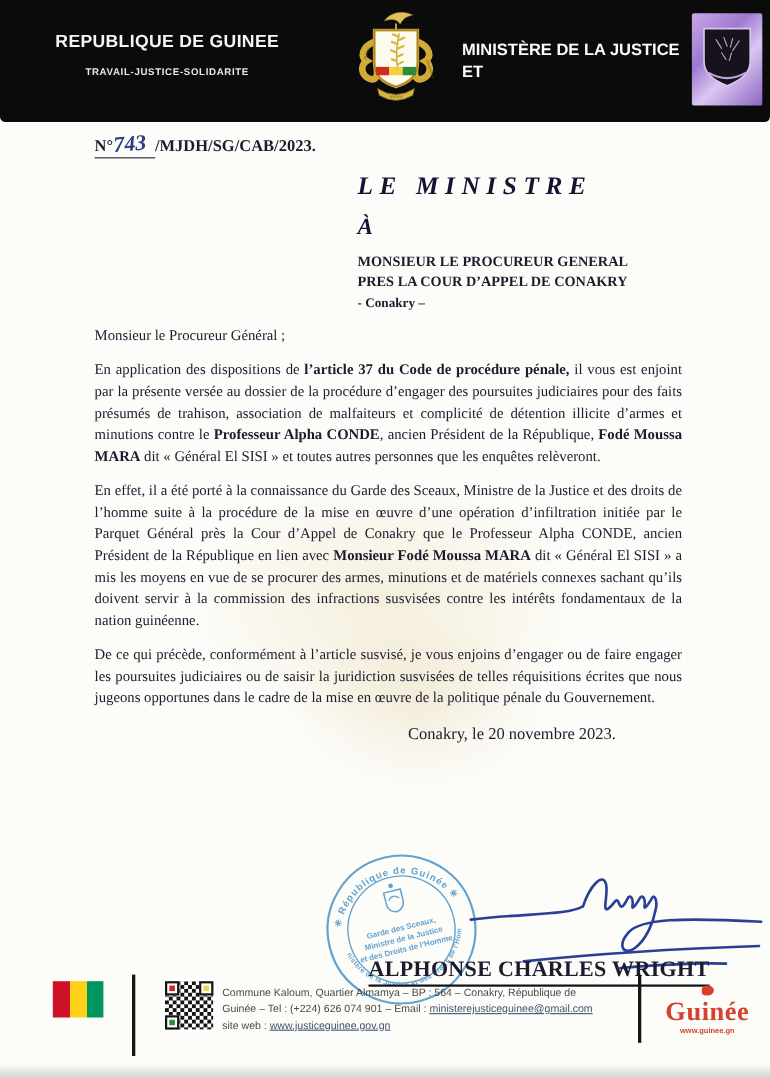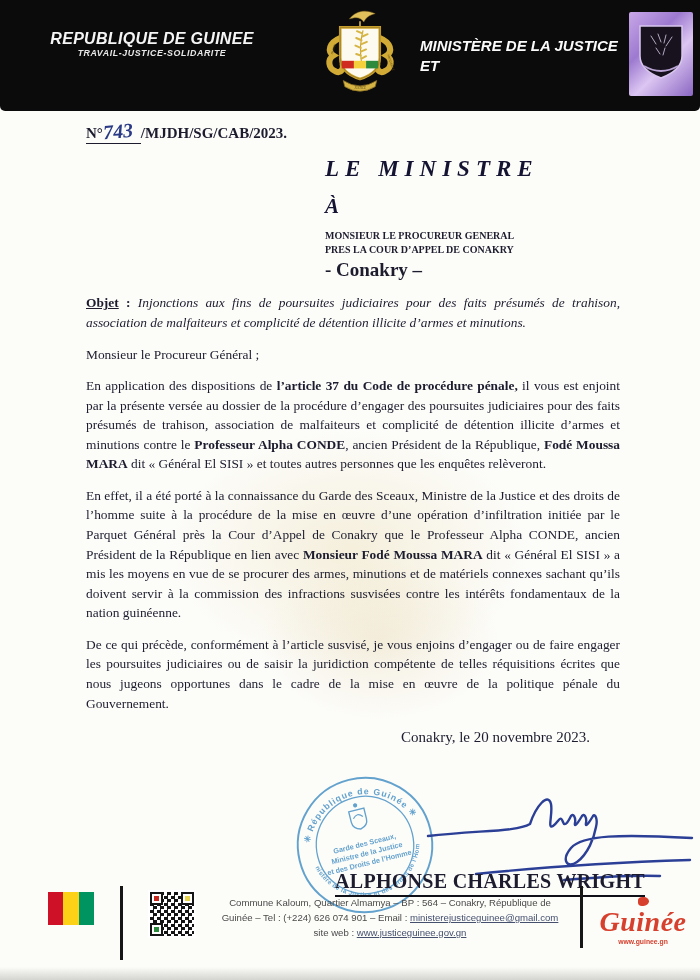--- a/index.html
+++ b/index.html
@@ -1,45 +1,45 @@
 <!DOCTYPE html>
 <html><head>
 <meta charset="utf-8">
 <style>
   html,body{margin:0;padding:0;background:#e6e6e2;}
   .page{position:relative;width:700px;height:980px;background:#fcfcf9;overflow:hidden;
         font-family:"Liberation Serif",serif;color:#1c1c2e;}
   
   .banner{position:absolute;left:0;top:0;width:700px;height:111px;background:#0b0b0c;
-          border-radius:0 0 5px 5px;font-style:italic;}
+          border-radius:0 0 5px 5px;}
   .rep-block{position:absolute;left:32px;top:30px;width:240px;text-align:center;color:#f5f5f5;
              font-family:"Liberation Sans",sans-serif;}
   .rep-title{font-size:16px;font-weight:700;letter-spacing:.3px;}
-  .rep-motto{font-size:8.8px;font-weight:700;letter-spacing:.6px;margin-top:0;color:#e8e8e8;}
+  .rep-motto{font-size:8.8px;font-weight:700;letter-spacing:.6px;margin-top:12px;color:#e8e8e8;}
   .min-block{position:absolute;left:420px;top:36px;width:205px;text-align:left;color:#fbfbfb;
              font-family:"Liberation Sans",sans-serif;font-weight:700;font-size:15px;line-height:1.32;}
   .coa{position:absolute;left:322px;top:5px;}
   .holo{position:absolute;left:629px;top:12px;width:64px;height:84px;border-radius:2px;
         background:linear-gradient(135deg,#c9a7e8 0%,#9d7ad0 35%,#dcc6f2 60%,#8a66c2 100%);}
   .holo svg{position:absolute;left:7px;top:10px;}
   
   .content{position:absolute;left:0;top:111px;width:700px;padding:0;}
   .inner{padding:14px 80px 0 86px;}
   .ref-line{font-size:15px;font-weight:700;}
   .ref-underline{display:inline-block;border-bottom:1.6px solid #1c1c2e;padding:0 8px 1px 0;}
   .handnum{display:inline-block;font-style:italic;font-size:20px;color:#2a3a85;
            transform:rotate(-5deg);line-height:0;}
   .minister-block{width:340px;margin:12px -45px 0 auto;}
   .le-ministre{font-size:23px;font-weight:700;font-style:italic;letter-spacing:6px;color:#141432;}
   .to-a{font-size:21px;font-weight:700;font-style:italic;margin-top:12px;color:#141432;}
-  .recip{font-size:10px;font-weight:700;line-height:1.42;margin-top:10px;}
-  .city{font-size:19px;font-weight:700;margin-top:2px;}
+  .recip{font-size:13px;font-weight:700;line-height:1.42;margin-top:10px;}
+  .city{font-size:12px;font-weight:700;margin-top:2px;}
   .para{margin:12px 0 0 0;font-size:13.4px;line-height:1.46;text-align:justify;}
   .b{font-weight:700}.i{font-style:italic}.u{text-decoration:underline}
-  .date-line{margin:16px 0 10px 285px;font-size:15px;text-align:center;}
+  .date-line{margin:16px 0 10px 285px;font-size:15px;}
   
   .wm{position:absolute;pointer-events:none;border-radius:50%;}
   .wm1{left:170px;top:430px;width:360px;height:240px;
        background:radial-gradient(closest-side,rgba(216,186,100,.20),rgba(216,186,100,0));}
   .wm2{left:260px;top:560px;width:240px;height:160px;
        background:radial-gradient(closest-side,rgba(205,170,90,.16),rgba(205,170,90,0));}
   
   .stamp{position:absolute;left:292px;top:772px;mix-blend-mode:multiply;opacity:.88;}
   .signature{position:absolute;left:424px;top:780px;}
   .signatory{position:absolute;left:335px;top:870px;width:310px;
@@ -52,28 +52,28 @@
         background:linear-gradient(90deg,#ce1126 0 33.4%,#fcd116 33.4% 66.7%,#009460 66.7% 100%);}
   .fdiv1{position:absolute;left:120px;top:2px;width:3px;height:74px;background:#161616;}
   .fdiv2{position:absolute;left:580px;top:2px;width:3px;height:62px;background:#161616;}
   .qr{position:absolute;left:150px;top:8px;width:44px;height:44px;
       background:repeating-conic-gradient(#151515 0% 25%,#ffffff 0% 50%) 0 0/7px 7px;
       outline:2px solid #fff;}
   .qr .f{position:absolute;width:9px;height:9px;border:2.5px solid #151515;background:#fff;}
   .qr .f i{display:block;width:5px;height:5px;margin:2px;}
   .qr .ftl{left:0;top:0}.qr .ftr{right:0;top:0}.qr .fbl{left:0;bottom:0}
   .qr .ftl i{background:#c8271e}.qr .ftr i{background:#e8d44c}.qr .fbl i{background:#2c8a3c}
-  .addr{position:absolute;left:202px;top:12px;width:376px;text-align:center;
+  .addr{position:absolute;left:202px;top:12px;width:376px;text-align:left;
         font-size:9.6px;line-height:1.55;color:#4a4a4a;}
   .addr a{color:#44506e;}
   .glogo{position:absolute;left:598px;top:6px;width:90px;text-align:center;color:#d6402d;}
   .glogo .map{display:inline-block;width:11px;height:9px;background:#d6402d;
               border-radius:45% 55% 60% 40%;margin-bottom:-2px;}
-  .glogo .word{font-family:"Liberation Serif",serif;font-style:italic;font-weight:700;
-               font-size:28px;letter-spacing:.5px;line-height:1;text-align:center;}
+  .glogo .word{font-family:"Liberation Serif",serif;font-weight:700;
+               font-size:24px;letter-spacing:.5px;line-height:1;text-align:center;}
   .glogo .site{font-size:6.8px;font-weight:700;margin-top:2px;}
   .photo-edge{position:absolute;left:0;bottom:0;width:700px;height:13px;
               background:linear-gradient(rgba(200,200,196,0),#d4d4d0);}
 </style>
 </head>
 <body>
 
 <div class="page">
 
   <div class="banner">
@@ -145,25 +145,24 @@
       <div class="minister-block">
         <div class="le-ministre">LE MINISTRE</div>
         <div class="to-a">À</div>
         <div class="recip">
           <div>MONSIEUR LE PROCUREUR GENERAL</div>
           <div>PRES LA COUR D’APPEL DE CONAKRY</div>
         </div>
         <div class="city">- Conakry –</div>
       </div>
 
-      <p class="para"><span class="b u">Objet</span><span class="b"> : </span><span class="i">Injonctions aux fins de poursuites judiciaires pour des faits présumés de trahison, association de malfaiteurs et complicité de détention illicite d’armes et minutions.</span></p>
       <p class="para">Monsieur le Procureur Général ;</p>
       <p class="para"><span>En application des dispositions de </span><span class="b">l’article 37 du Code de procédure pénale,</span><span> il vous est enjoint par la présente versée au dossier de la procédure d’engager des poursuites judiciaires pour des faits présumés de trahison, association de malfaiteurs et complicité de détention illicite d’armes et minutions contre le </span><span class="b">Professeur Alpha CONDE</span><span>, ancien Président de la République, </span><span class="b">Fodé Moussa MARA</span><span> dit « Général El SISI » et toutes autres personnes que les enquêtes relèveront.</span></p>
       <p class="para"><span>En effet, il a été porté à la connaissance du Garde des Sceaux, Ministre de la Justice et des droits de l’homme suite à la procédure de la mise en œuvre d’une opération d’infiltration initiée par le Parquet Général près la Cour d’Appel de Conakry que le Professeur Alpha CONDE, ancien Président de la République en lien avec </span><span class="b">Monsieur Fodé Moussa MARA</span><span> dit « Général El SISI » a mis les moyens en vue de se procurer des armes, minutions et de matériels connexes sachant qu’ils doivent servir à la commission des infractions susvisées contre les intérêts fondamentaux de la nation guinéenne.</span></p>
-      <p class="para"><span>De ce qui précède, conformément à l’article susvisé, je vous enjoins d’engager ou de faire engager les poursuites judiciaires ou de saisir la juridiction compétente de telles réquisitions écrites que nous jugeons opportunes dans le cadre de la mise en œuvre de la politique pénale du Gouvernement.</span></p>
+      <p class="para"><span>De ce qui précède, conformément à l’article susvisé, je vous enjoins d’engager ou de faire engager les poursuites judiciaires ou de saisir la juridiction susvisées de telles réquisitions écrites que nous jugeons opportunes dans le cadre de la mise en œuvre de la politique pénale du Gouvernement.</span></p>
 
       <div class="date-line">Conakry, le 20 novembre 2023.</div>
     </div>
   </div>
 
   <div class="stamp">
     <svg width="146" height="146" viewBox="0 0 150 150">
       <g transform="rotate(-14 75 75)" fill="none">
         <circle cx="75" cy="75" r="69" stroke="#4f97cd" stroke-width="2"></circle>
         <circle cx="75" cy="75" r="50" stroke="#4f97cd" stroke-width="1.3"></circle>

